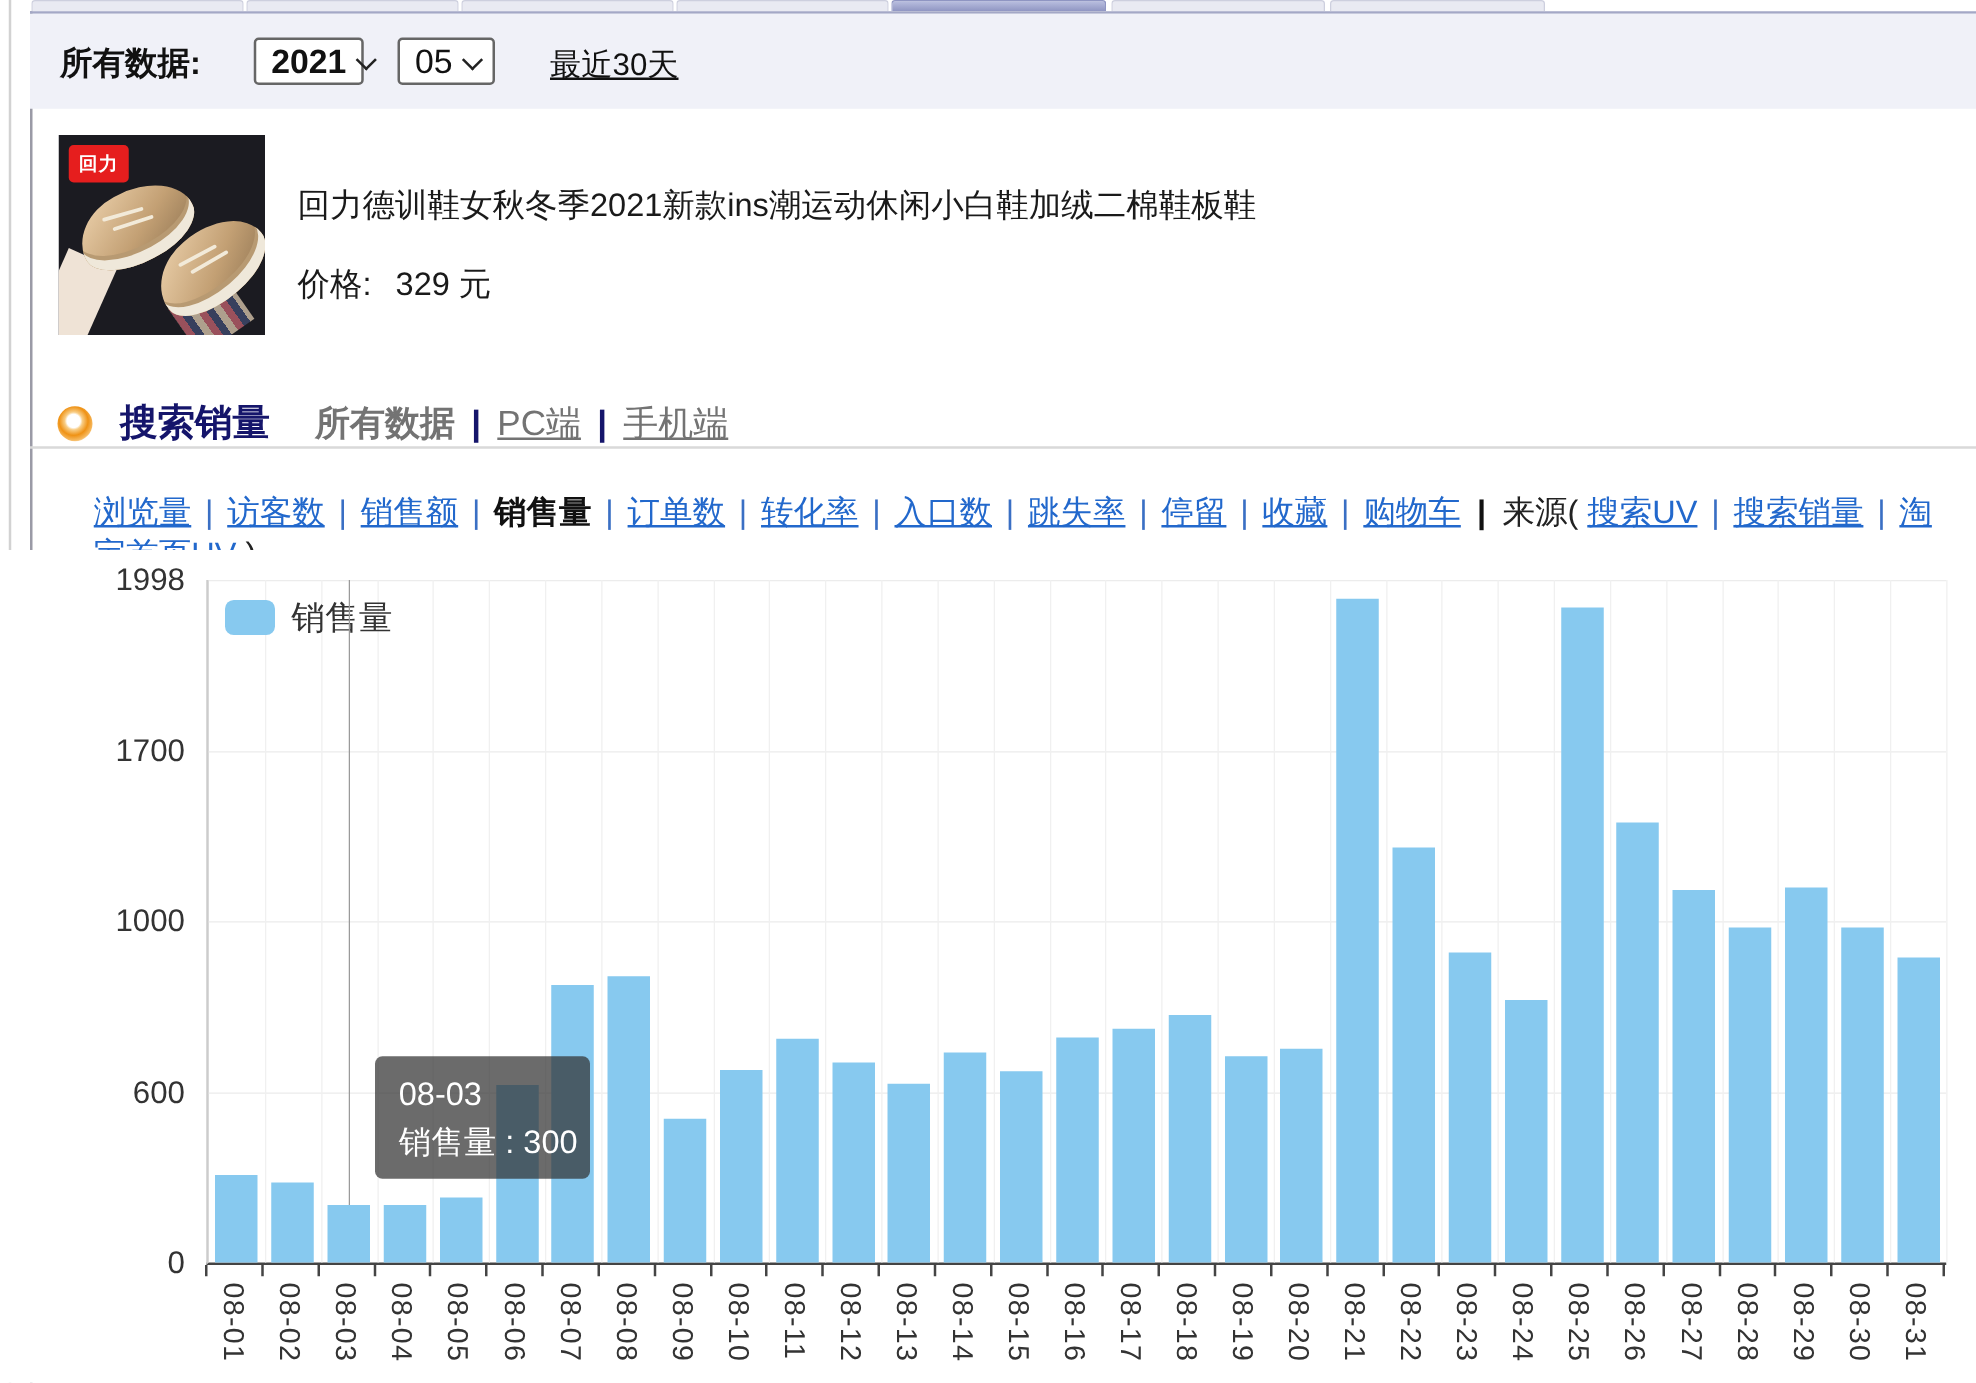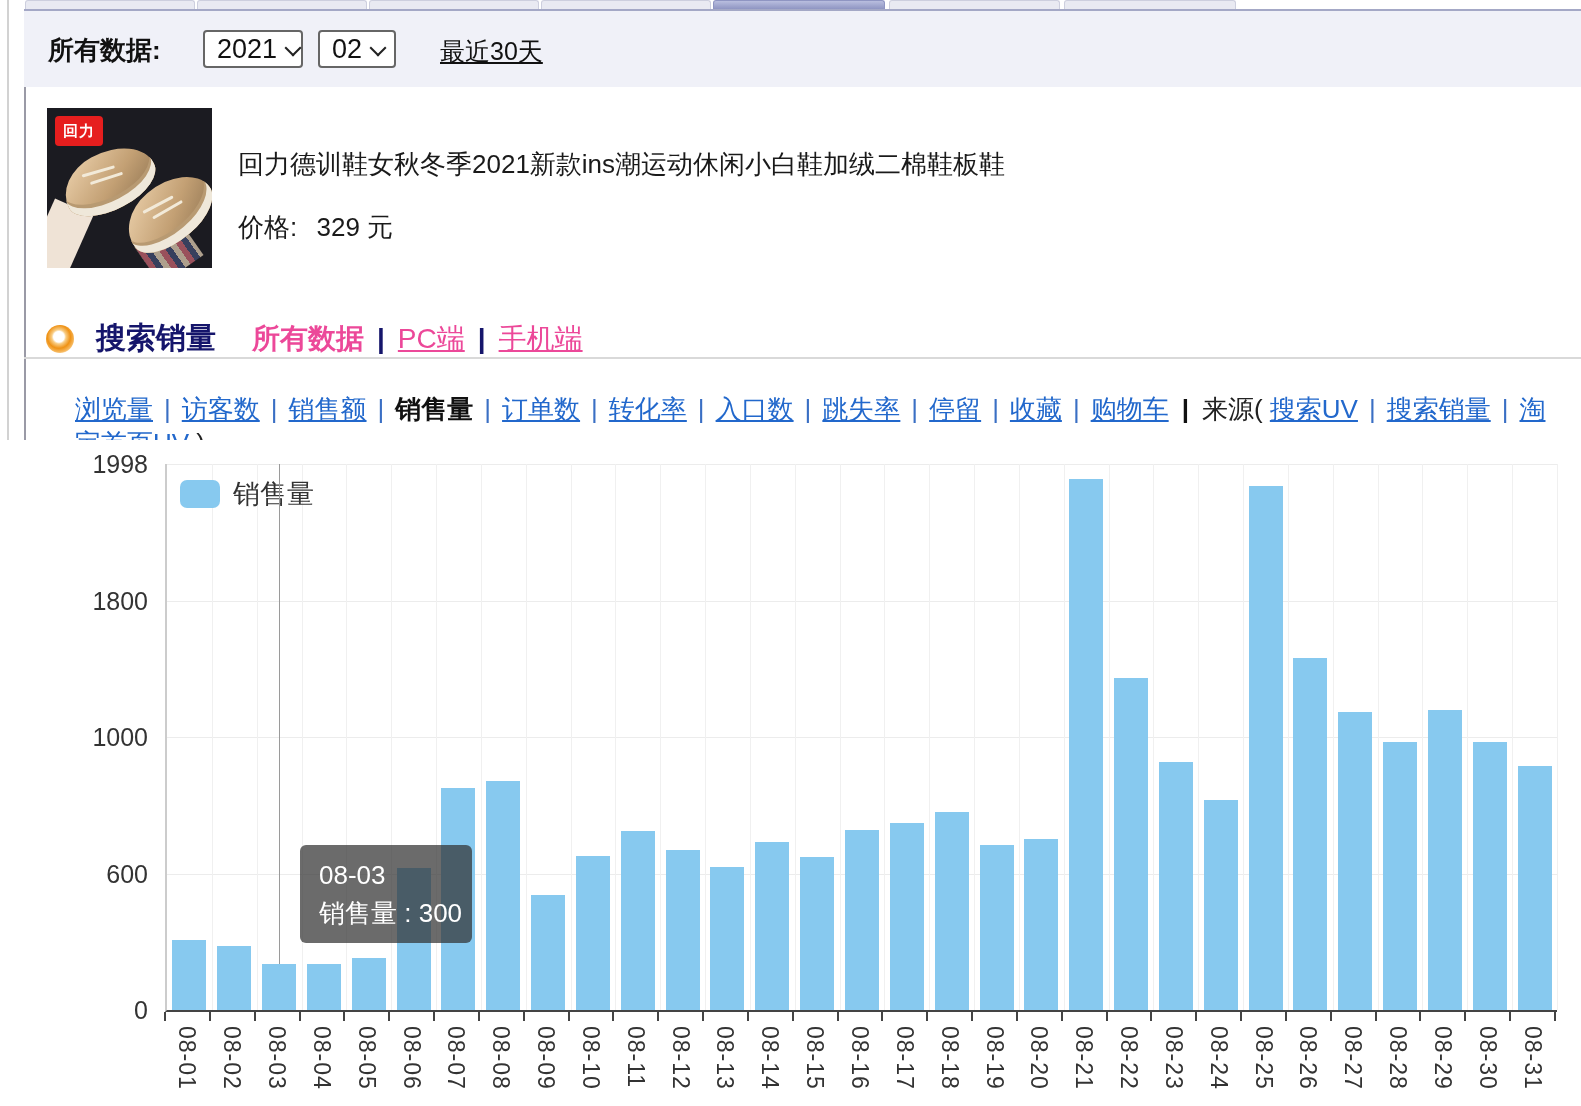--- a/index.html
+++ b/index.html
@@ -15,21 +15,21 @@
   .tabstrip{position:absolute;left:24px;top:0;right:0;height:9px;background:#fff;}
   .tab{position:absolute;top:0;height:9px;background:#e9eaf2;border:1px solid #cdcfde;border-bottom:none;border-radius:3px 3px 0 0;box-sizing:border-box;}
   .tab.active{background:linear-gradient(#b9bedf,#8f95c2);border-color:#8f95c2;}
   .tabstrip-border{position:absolute;left:24px;top:9px;right:0;height:2px;background:#a4a8c6;}
   
   .filter-bar{position:absolute;left:24px;top:11px;right:0;height:76px;background:#f0f1f8;}
   .filter-label{position:absolute;left:24px;top:22px;font-size:26px;font-weight:bold;color:#111;}
   .selectbox{position:absolute;top:19px;height:38px;background:#fff;border:2px solid #666;border-radius:4px;
     display:flex;align-items:center;justify-content:space-between;padding:0 10px 0 12px;box-sizing:border-box;
     font-size:27px;color:#111;cursor:pointer;}
-  .sel-year{left:179px;width:100px;}
+  .sel-year{left:179px;width:88px;font-weight:bold;}
   .sel-month{left:294px;width:78px;}
   .chev{width:14px;height:14px;margin-left:10px;position:relative;top:-4px;}
   .chev::before{content:"";position:absolute;left:0;top:4px;width:10px;height:10px;border-left:2px solid #222;border-bottom:2px solid #222;transform:rotate(-45deg);}
   .recent-link{position:absolute;left:416px;top:24px;font-size:25px;color:#111;text-decoration:underline;cursor:pointer;}
   
   .product-img{position:absolute;left:47px;top:108px;width:165px;height:160px;background:#1b1b21;overflow:hidden;}
   .p-badge{position:absolute;left:8px;top:8px;width:48px;height:30px;background:#e61e1e;border-radius:4px;color:#fff;font-weight:bold;font-size:15px;display:flex;align-items:center;justify-content:center;letter-spacing:1px;}
   .shoe{position:absolute;border-radius:46% 54% 48% 52%/60% 60% 42% 42%;background:linear-gradient(150deg,#e6caa4 10%,#c3a074 55%,#8a6f4e 100%);box-shadow:inset 0 -9px 0 #efe8da, inset 0 -13px 0 #b89a72;}
   .shoe1{left:14px;top:44px;width:96px;height:58px;transform:rotate(-28deg);}
   .shoe2{left:74px;top:76px;width:96px;height:58px;transform:rotate(-40deg);}
@@ -38,21 +38,21 @@
   .cuff{position:absolute;left:96px;top:120px;width:52px;height:46px;transform:rotate(-35deg);
     background:repeating-linear-gradient(90deg,#b05a66 0 6px,#3c4668 6px 12px,#c8b7a0 12px 18px);opacity:.85;}
   .product-title{position:absolute;left:238px;top:147px;font-size:26px;color:#1a1a1a;}
   .product-price{position:absolute;left:238px;top:210px;font-size:26px;color:#1a1a1a;}
   
   .section-head{position:absolute;left:46px;top:318px;display:flex;align-items:center;}
   .ring-icon{width:28px;height:28px;border-radius:50%;
     background:radial-gradient(circle at 46% 42%, #ffffff 24%, #f8cd85 32%, #ef9215 52%, #f6ba62 70%, #fdf0dc 80%, rgba(255,255,255,0) 82%);}
   .sec-title{font-size:30px;font-weight:bold;color:#15156b;margin-left:22px;}
   .scopes{margin-left:36px;font-size:28px;color:#15156b;display:flex;align-items:center;}
-  .scope{color:#ec4899;text-align:center;}
+  .scope{color:#737373;text-align:center;}
   .scope.active{font-weight:bold;text-decoration:none;}
   .scope:not(.active){text-decoration:underline;cursor:pointer;}
   .scope-pipe{font-weight:bold;margin:0 13px;}
   .divider{position:absolute;left:24px;right:0;top:357px;height:2px;background:#d9d9d9;}
   
   .metrics{position:absolute;left:75px;top:392px;right:30px;font-size:26px;line-height:34px;}
   .mlink{color:#2268cc;text-decoration:underline;cursor:pointer;}
   .mlink.active{color:#111;font-weight:bold;text-decoration:none;cursor:default;}
   .mpipe{color:#3a6fc4;margin:0 11px;}
   .mpipe-bold{color:#111;font-weight:bold;margin:0 13px;}
@@ -90,21 +90,21 @@
   </div>
 <div class="tabstrip-border"></div>
 
 <div class="filter-bar">
   <span class="filter-label">所有数据:</span>
   <div class="selectbox sel-year">
     <span>2021</span>
     <span class="chev"></span>
   </div>
   <div class="selectbox sel-month">
-    <span>02</span>
+    <span>05</span>
     <span class="chev"></span>
   </div>
   <span class="recent-link">最近30天</span>
 </div>
 
 <div class="product-img">
   <div class="leg"></div>
   <div class="cuff"></div>
   <div class="shoe shoe1">
     <span class="lace" style="left:26px;top:14px;transform:rotate(12deg);"></span>
@@ -276,15 +276,15 @@
     <div class="xlabel" style="left: 1249.55px; top: 586px;">08-25</div>
     <div class="xlabel" style="left: 1294.39px; top: 586px;">08-26</div>
     <div class="xlabel" style="left: 1339.23px; top: 586px;">08-27</div>
     <div class="xlabel" style="left: 1384.06px; top: 586px;">08-28</div>
     <div class="xlabel" style="left: 1428.9px; top: 586px;">08-29</div>
     <div class="xlabel" style="left: 1473.74px; top: 586px;">08-30</div>
     <div class="xlabel" style="left: 1518.58px; top: 586px;">08-31</div>
     <div class="ylabel" style="top: 556px;">0</div>
     <div class="ylabel" style="top: 419.5px;">600</div>
     <div class="ylabel" style="top: 283px;">1000</div>
-    <div class="ylabel" style="top: 146.5px;">1800</div>
+    <div class="ylabel" style="top: 146.5px;">1700</div>
     <div class="ylabel" style="top: 10px;">1998</div>
   </div>
 
 </body></html>

